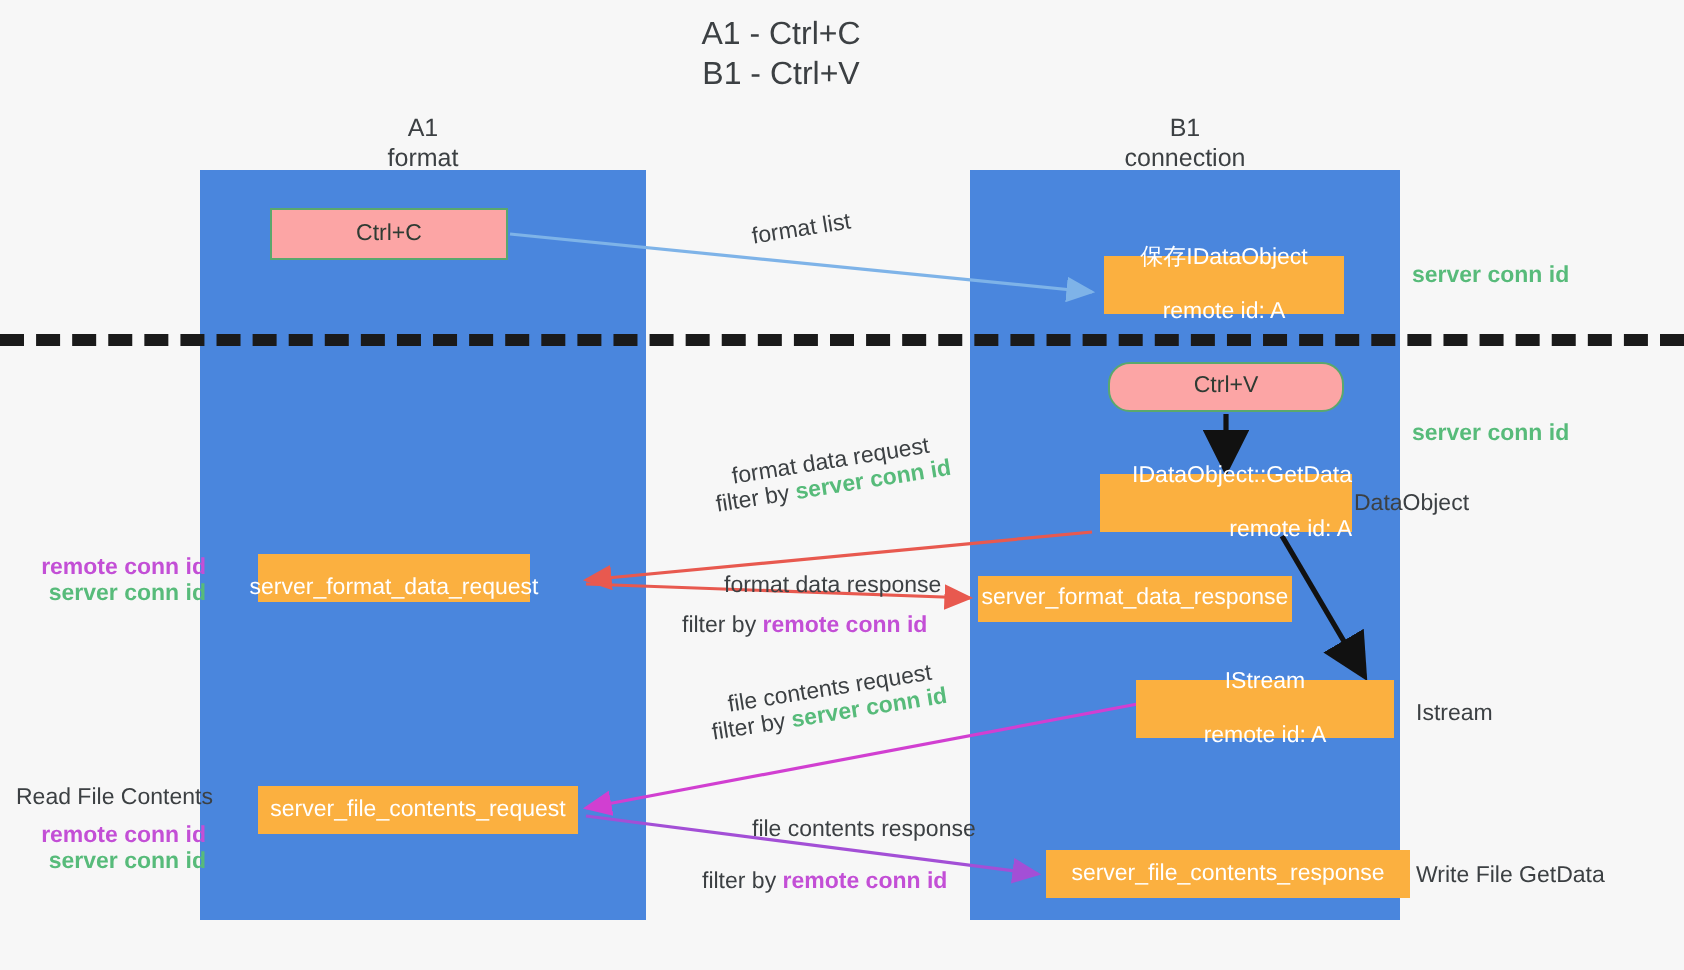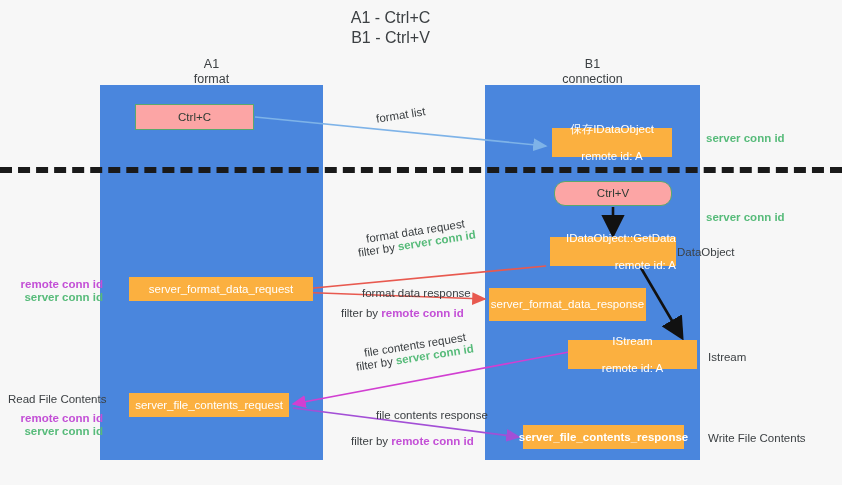--- a/index.html
+++ b/index.html
@@ -37,24 +37,24 @@
   }
   .box.green{background:#fca5a5;border:1px solid #5aa86d;color:#2f3b33;}
   .box.orange{background:#fbb köz;}
   .box.orange{background:#fbb040;gap:14px;}
 
   #box-ctrlc{left:135px;top:104px;width:119px;height:26px;}
   #box-save-ido{left:552px;top:128px;width:120px;height:29px;}
   #box-ctrlv{left:554px;top:181px;width:118px;height:25px;border-radius:11px;}
   #box-getdata{left:550px;top:237px;width:126px;height:29px;align-items:flex-end;}
   #box-istream{left:568px;top:340px;width:129px;height:29px;}
-  #box-sfdreq{left:129px;top:277px;width:184px;height:24px;}
-  #box-sfdres{left:489px;top:288px;width:157px;height:33px;}
+  #box-sfdreq{left:129px;top:277px;width:136px;height:24px;justify-content:flex-end;}
+  #box-sfdres{left:489px;top:288px;width:157px;height:23px;}
   #box-sfcreq{left:129px;top:393px;width:160px;height:24px;}
-  #box-sfcres{left:523px;top:425px;width:161px;height:24px;font-weight:bold;}
+  #box-sfcres{left:523px;top:425px;width:182px;height:24px;}
 
   .dashed{
     position:absolute;left:0;top:167px;width:842px;height:0;
     border-top:6px dashed #1a1a1a;
   }
 
   .note{position:absolute;font-size:11.5px;line-height:14px;color:#3c4043;white-space:nowrap;}
   .note .g{color:#57bb7a;font-weight:bold;}
   .note .m{color:#c34fd6;font-weight:bold;}
   .note.bold-g{color:#57bb7a;font-weight:bold;}
@@ -177,21 +177,21 @@
   </div>
 
   <div class="box orange" id="box-sfcres">
     <span>server_file_contents_response</span>
   </div>
 
   <div class="note bold-g" id="note-srv1">server conn id</div>
   <div class="note bold-g" id="note-srv2">server conn id</div>
   <div class="note" id="note-dataobject">DataObject</div>
   <div class="note" id="note-istream">Istream</div>
-  <div class="note" id="note-write">Write File Contents</div>
+  <div class="note" id="note-write">Write File GetData</div>
 
   <div class="note" id="note-left-ids">
     <div class="m">remote conn id</div>
     <div class="g">server conn id</div>
   </div>
 
   <div class="note" id="note-read">Read File Contents</div>
 
   <div class="note" id="note-left-ids2">
     <div class="m">remote conn id</div>

